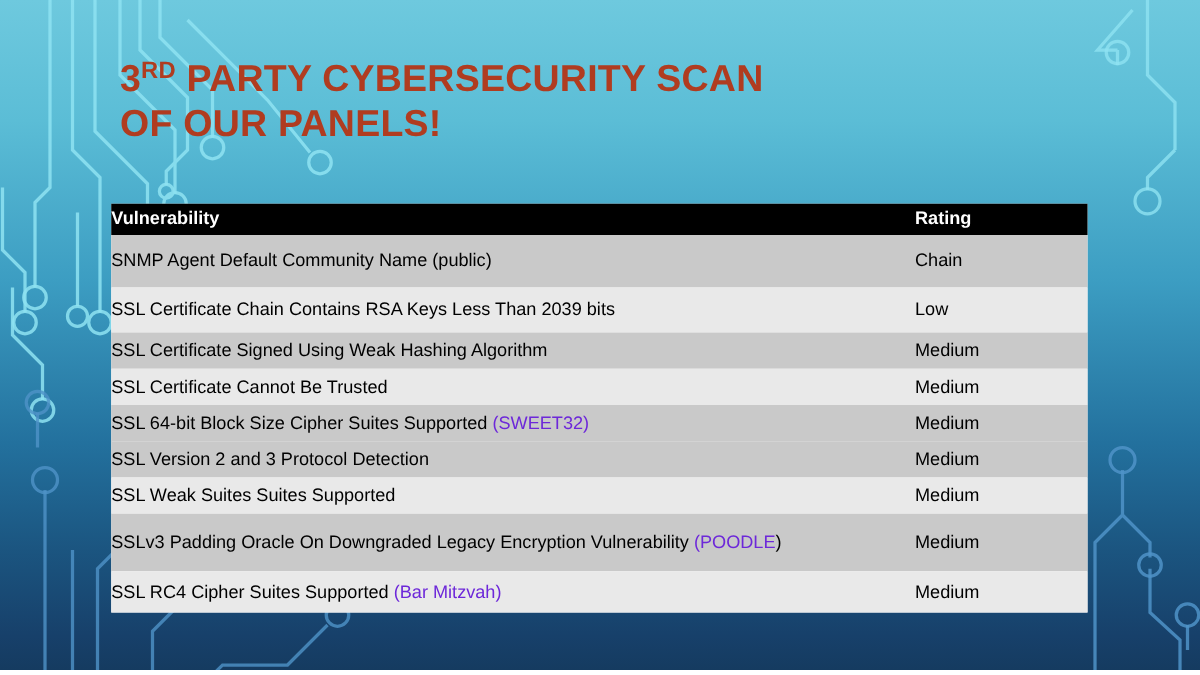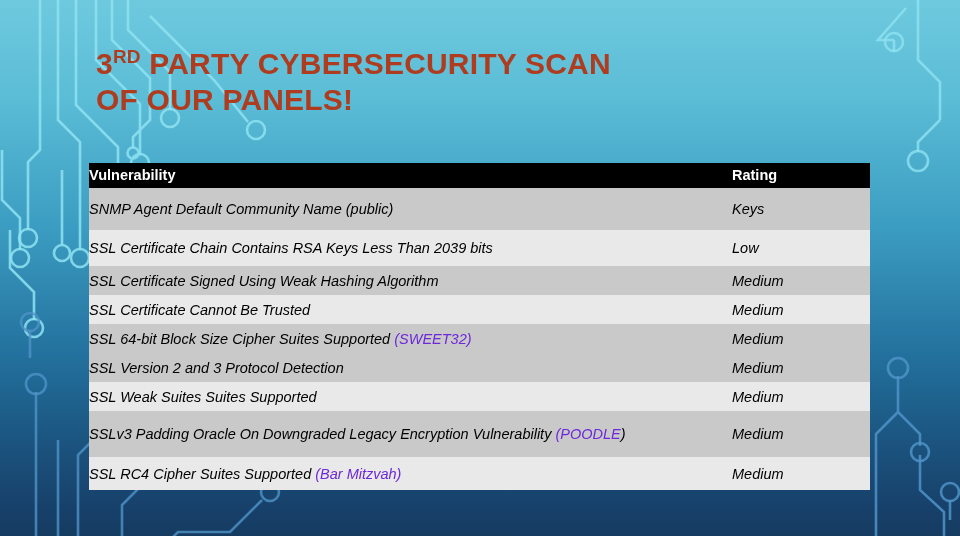--- a/index.html
+++ b/index.html
@@ -77,21 +77,20 @@
     text-align: left;
     height: 25px;
     line-height: 25px;
   }
   thead th.h-vuln { padding-left: 8px; }
   thead th.h-rate { padding-left: 10px; }
 
   tbody td {
     border-bottom: 2px solid #ffffff;
     border-right: 0;
-    font-style: italic;
   }
   tbody td.cell-vuln {
     padding-left: 6px;
     padding-right: 6px;
     border-right: 5px solid #ffffff;
   }
   tbody td.cell-rate {
     padding-left: 10px;
   }
 
@@ -199,21 +198,21 @@
       <tr>
         <th class="h-vuln">Vulnerability</th>
         <th class="h-rate">Rating</th>
       </tr>
     </thead>
     <tbody id="tbody">
         <tr class="r-0 shade-a">
           <td class="cell-vuln">
             <span class="vuln-text"><span>SNMP Agent Default Community Name (public)</span></span>
           </td>
-          <td class="cell-rate"><span>Keys</span></td>
+          <td class="cell-rate"><span>Chain</span></td>
         </tr>
         <tr class="r-1 shade-b">
           <td class="cell-vuln">
             <span class="vuln-text"><span>SSL Certificate Chain Contains RSA Keys Less Than 2039 bits</span></span>
           </td>
           <td class="cell-rate"><span>Low</span></td>
         </tr>
         <tr class="r-2 shade-a">
           <td class="cell-vuln">
             <span class="vuln-text"><span>SSL Certificate Signed Using Weak Hashing Algorithm</span></span>

